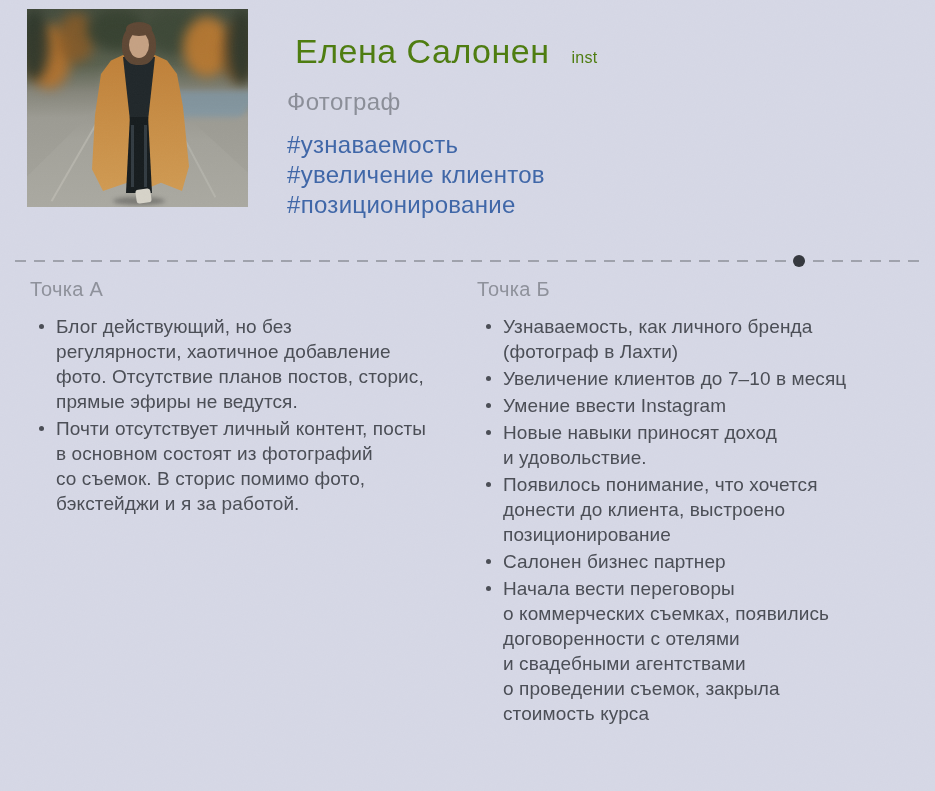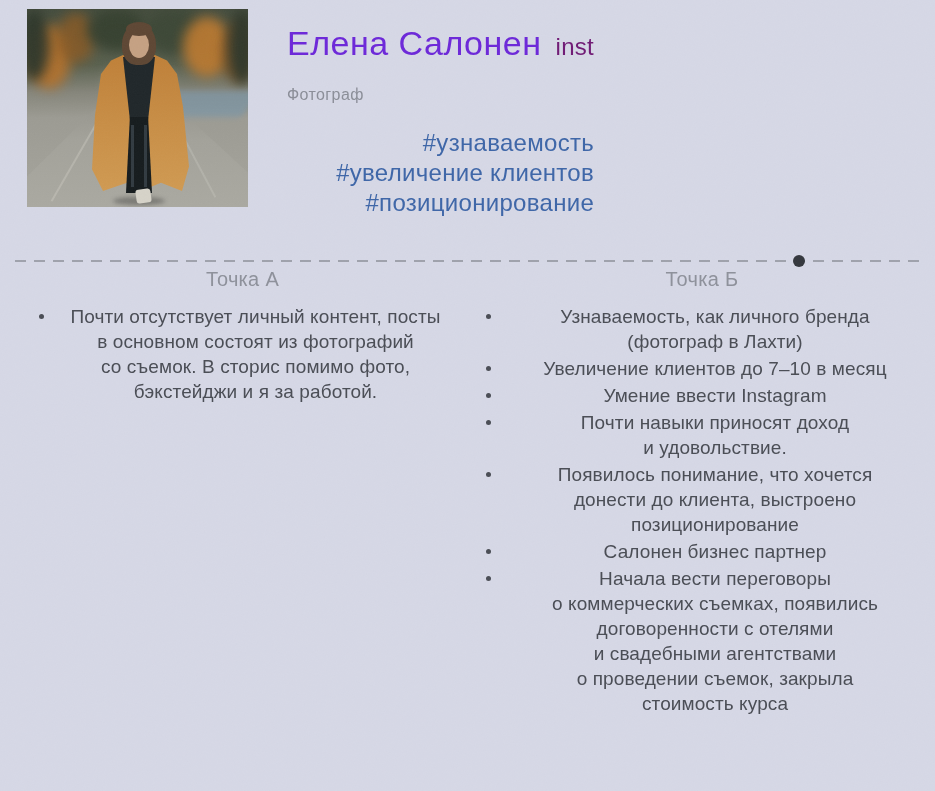--- a/index.html
+++ b/index.html
@@ -45,35 +45,35 @@
   }
   .w-lapel  { left:96px;  top:48px;  width:32px; height:64px; background:#20272a; clip-path:polygon(0 0,100% 0,78% 100%,22% 100%); }
   .w-lining { left:99px;  top:108px; width:26px; height:76px; background:#161c1e; clip-path:polygon(15% 0,85% 0,100% 100%,0 100%); }
   .w-sheen  { left:104px; top:116px; width:3px;  height:62px; background:#39434a; opacity:.8; }
   .w-sheen2 { left:117px; top:116px; width:3px;  height:62px; background:#39434a; opacity:.8; }
   .w-shoe   { left:109px; top:180px; width:15px; height:14px; background:#d6d3c9; border-radius:3px; transform:rotate(-8deg); }
 
   
   .header-text { position:absolute; left:287px; top:24px; }
   .name-row { display:flex; align-items:baseline; gap:14px; }
-  .person-name { font-size:34px; font-weight:400; color:#6d28d9; margin:0; letter-spacing:.5px; }
-  .inst-link { font-size:24px; color:#701a75; text-decoration:none; letter-spacing:.3px; }
-  .role { margin-top:23px; font-size:16px; color:#8b8e98; letter-spacing:.4px; }
-  .hashtags { margin-top:24px; display:flex; flex-direction:column;align-items:flex-end; }
+  .person-name { font-size:34px; font-weight:400; color:#4d7c0f; margin:8px; letter-spacing:.5px; }
+  .inst-link { font-size:16px; color:#4d7c0f; text-decoration:none; letter-spacing:.3px; }
+  .role { margin-top:9px; font-size:24px; color:#8b8e98; letter-spacing:.4px; }
+  .hashtags { margin-top:14px; display:flex; flex-direction:column; }
   .hashtags a { font-size:24px; line-height:30px; color:#3e66a8; text-decoration:none; letter-spacing:.3px; }
 
   
   .divider {
     position:absolute; left:15px; top:260px; width:905px; height:2px;
     background:repeating-linear-gradient(90deg,#9fa2ac 0 11px, transparent 11px 19px);
   }
   .divider .dot { position:absolute; left:778px; top:-5px; width:12px; height:12px; border-radius:50%; background:#34373d; }
 
   
-  .col { position:absolute; top:268px;text-align:center; }
+  .col { position:absolute; top:278px; }
   .col-a { left:30px;  width:425px; }
   .col-b { left:477px; width:450px; }
   .col h2 { font-size:20px; font-weight:400; color:#8e919b; margin:0; letter-spacing:.3px; }
   .col ul { list-style:none; margin:13px 0 0 0; padding:0; }
   .col li { position:relative; padding-left:26px; margin-bottom:2px; }
   .col li::before { content:""; position:absolute; left:9px; top:10px; width:5px; height:5px; border-radius:50%; background:#4a4d55; }
   .col li span { font-size:19px; line-height:25px; color:#4a4d55; white-space:pre-line; letter-spacing:.1px; }
 
   .grain { position:absolute; left:0; top:0; pointer-events:none; opacity:.5; }
 </style>
@@ -121,35 +121,39 @@
     </div>
   </div>
 
   <div class="divider">
     <span class="dot"></span>
   </div>
 
   <section class="col col-a">
     <h2>Точка А</h2>
     <ul>
+      <li><span>Блог действующий, но без
+регулярности, хаотичное добавление
+фото. Отсутствие планов постов, сторис,
+прямые эфиры не ведутся.</span></li>
       <li><span>Почти отсутствует личный контент, посты
 в основном состоят из фотографий
 со съемок. В сторис помимо фото,
 бэкстейджи и я за работой.</span></li>
     </ul>
   </section>
 
   <section class="col col-b">
     <h2>Точка Б</h2>
     <ul>
       <li><span>Узнаваемость, как личного бренда
 (фотограф в Лахти)</span></li>
       <li><span>Увеличение клиентов до 7–10 в месяц</span></li>
       <li><span>Умение ввести Instagram</span></li>
-      <li><span>Почти навыки приносят доход
+      <li><span>Новые навыки приносят доход
 и удовольствие.</span></li>
       <li><span>Появилось понимание, что хочется
 донести до клиента, выстроено
 позиционирование</span></li>
       <li><span>Салонен бизнес партнер</span></li>
       <li><span>Начала вести переговоры
 о коммерческих съемках, появились
 договоренности с отелями
 и свадебными агентствами
 о проведении съемок, закрыла

